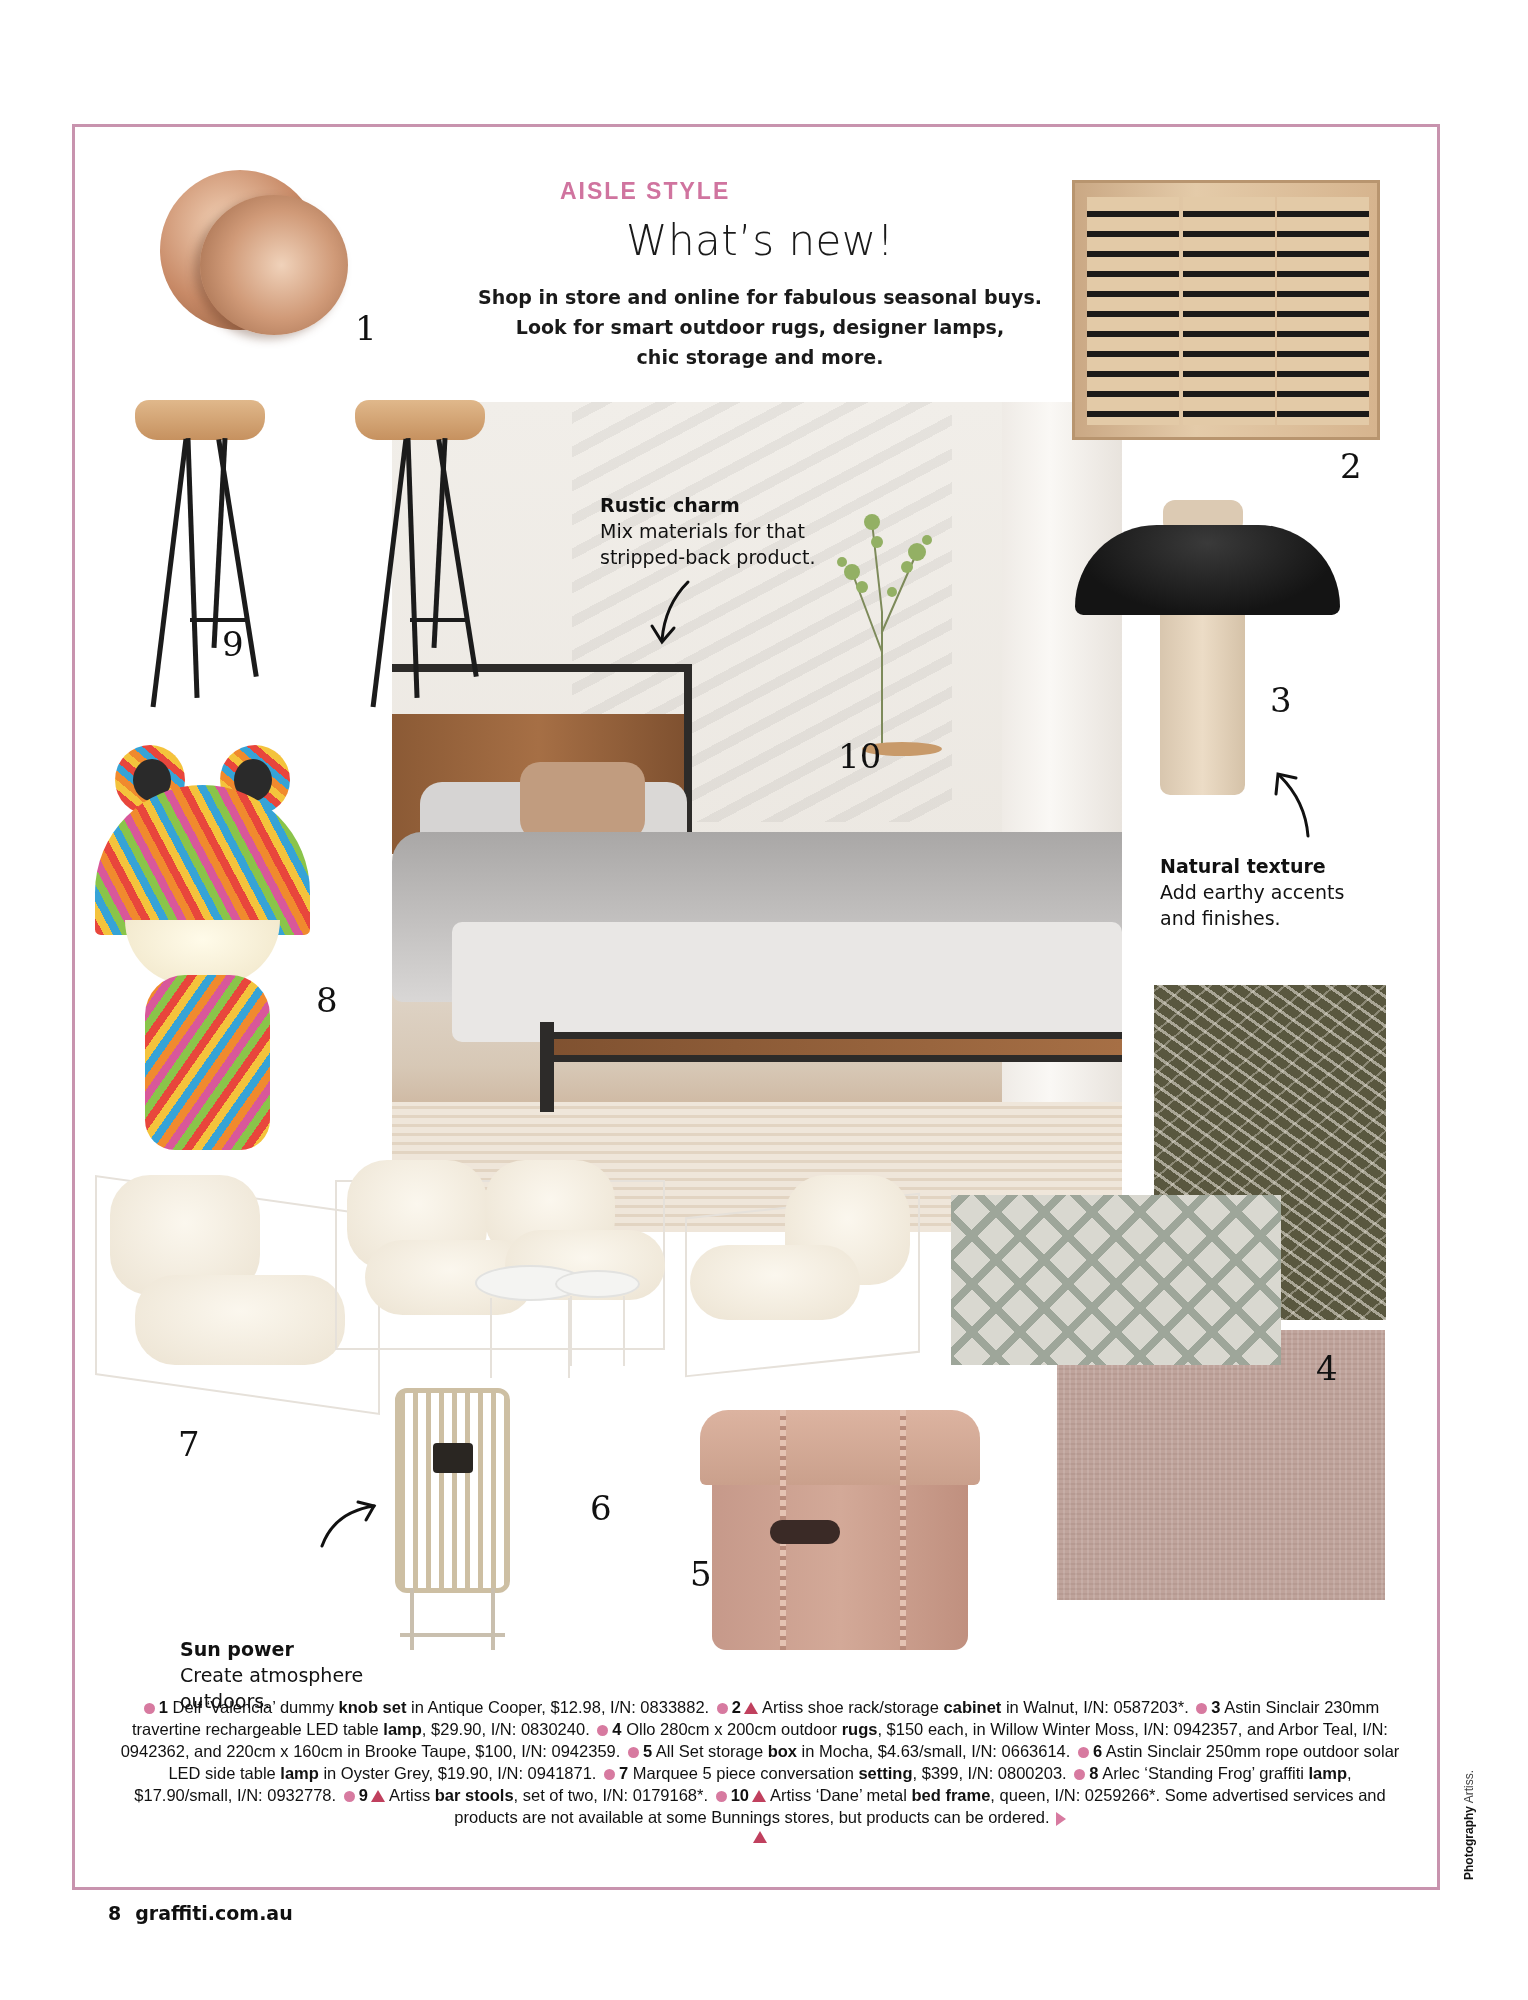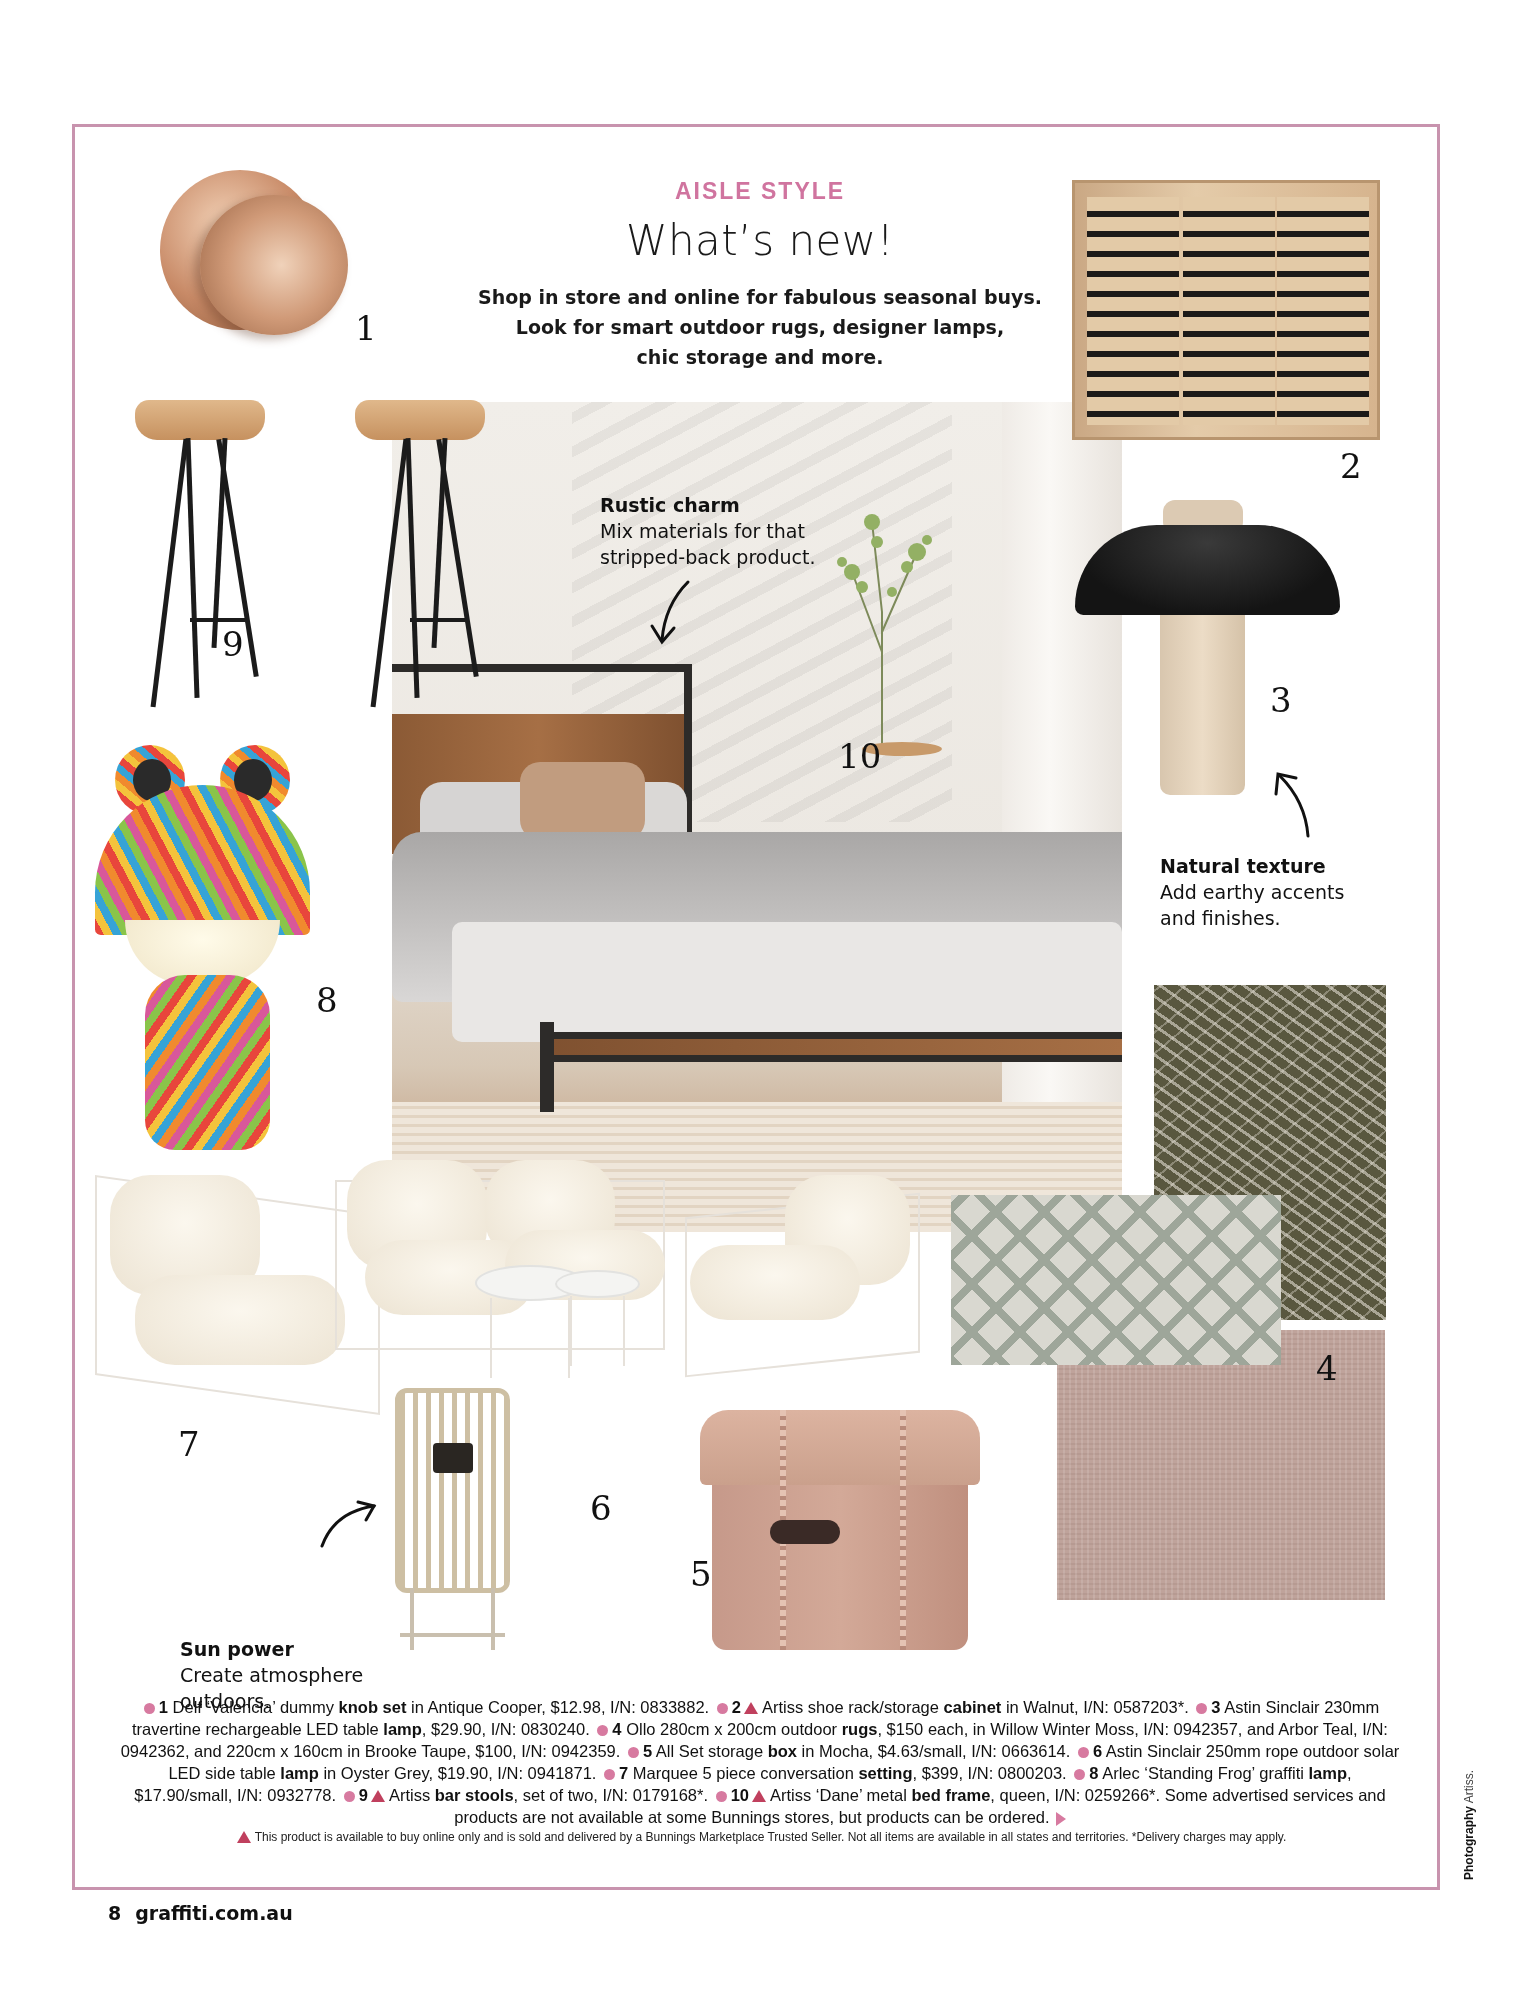--- a/index.html
+++ b/index.html
@@ -2,21 +2,21 @@
 <html><head>
 <meta charset="utf-8">
 <style>
   * { box-sizing: border-box; margin: 0; padding: 0; }
   html, body { width: 1528px; height: 2000px; background: #ffffff; overflow: hidden; }
   body { position: relative; font-family: "DejaVu Sans", sans-serif; color: #1a1a1a; }
 
   .frame { position: absolute; left: 72px; top: 124px; width: 1368px; height: 1766px; border: 3px solid #c893ae; }
 
   
-  .kicker { position: absolute; left: 560px; top: 178px; width: 400px; text-align: center; font-family: "Liberation Sans", sans-serif; font-weight: 700; font-size: 23px; letter-spacing: 2px; color: #d0749f; }
+  .kicker { position: absolute; left: 560px; top: 178px; width: 400px; text-align: left; font-family: "Liberation Sans", sans-serif; font-weight: 700; font-size: 23px; letter-spacing: 2px; color: #d0749f; }
   .title { position: absolute; left: 500px; top: 216px; width: 520px; text-align: center; font-family: "DejaVu Sans", sans-serif; font-weight: 300; font-size: 42px; color: #1a1a1a; letter-spacing: 0.5px; }
   .intro { position: absolute; left: 430px; top: 282px; width: 660px; text-align: center; font-family: "DejaVu Sans", sans-serif; font-weight: 700; font-size: 19px; line-height: 30px; }
 
   
   .num { position: absolute; font-family: "DejaVu Serif", serif; font-size: 34px; color: #111; }
 
   
   .callout { position: absolute; text-align: left; font-family: "DejaVu Sans", sans-serif; font-size: 19px; line-height: 26px; color: #111; }
   .callout b { display: block; font-weight: 700; }
 
@@ -293,21 +293,21 @@
   <span class="item"><span class="dot"></span><b>4</b> <span>Ollo 280cm x 200cm outdoor </span><b>rugs</b><span>, $150 each, in Willow Winter Moss, I/N: 0942357, and Arbor Teal, I/N: 0942362, and 220cm x 160cm in Brooke Taupe, $100, I/N: 0942359.</span></span>
   <span class="item"><span class="dot"></span><b>5</b> <span>All Set storage </span><b>box</b><span> in Mocha, $4.63/small, I/N: 0663614.</span></span>
   <span class="item"><span class="dot"></span><b>6</b> <span>Astin Sinclair 250mm rope outdoor solar LED side table </span><b>lamp</b><span> in Oyster Grey, $19.90, I/N: 0941871.</span></span>
   <span class="item"><span class="dot"></span><b>7</b> <span>Marquee 5 piece conversation </span><b>setting</b><span>, $399, I/N: 0800203.</span></span>
   <span class="item"><span class="dot"></span><b>8</b> <span>Arlec ‘Standing Frog’ graffiti </span><b>lamp</b><span>, $17.90/small, I/N: 0932778.</span></span>
   <span class="item"><span class="dot"></span><b>9</b><span class="tri"></span><span>Artiss </span><b>bar stools</b><span>, set of two, I/N: 0179168*.</span></span>
   <span class="item"><span class="dot"></span><b>10</b><span class="tri"></span><span>Artiss ‘Dane’ metal </span><b>bed frame</b><span>, queen, I/N: 0259266*.</span></span>
   <span>Some advertised services and products are not available at some Bunnings stores, but products can be ordered.</span><span class="play"></span>
 </div>
 <div class="fineprint">
-  <span class="tri"></span><span>This product is available to buy online only and is sold and delivered by a Bunnings Marketplace Trusted Seller. Not all items are available in all states and territories. *Delivery charges may apply.</span>
+  <span class="tri"></span>
 </div>
 
 <div class="credit">
   <b>Photography</b> <span>Artiss.</span>
 </div>
 
 <div class="pagefoot">
   <span class="pn">8</span><span>graffiti.com.au</span>
 </div>
 

